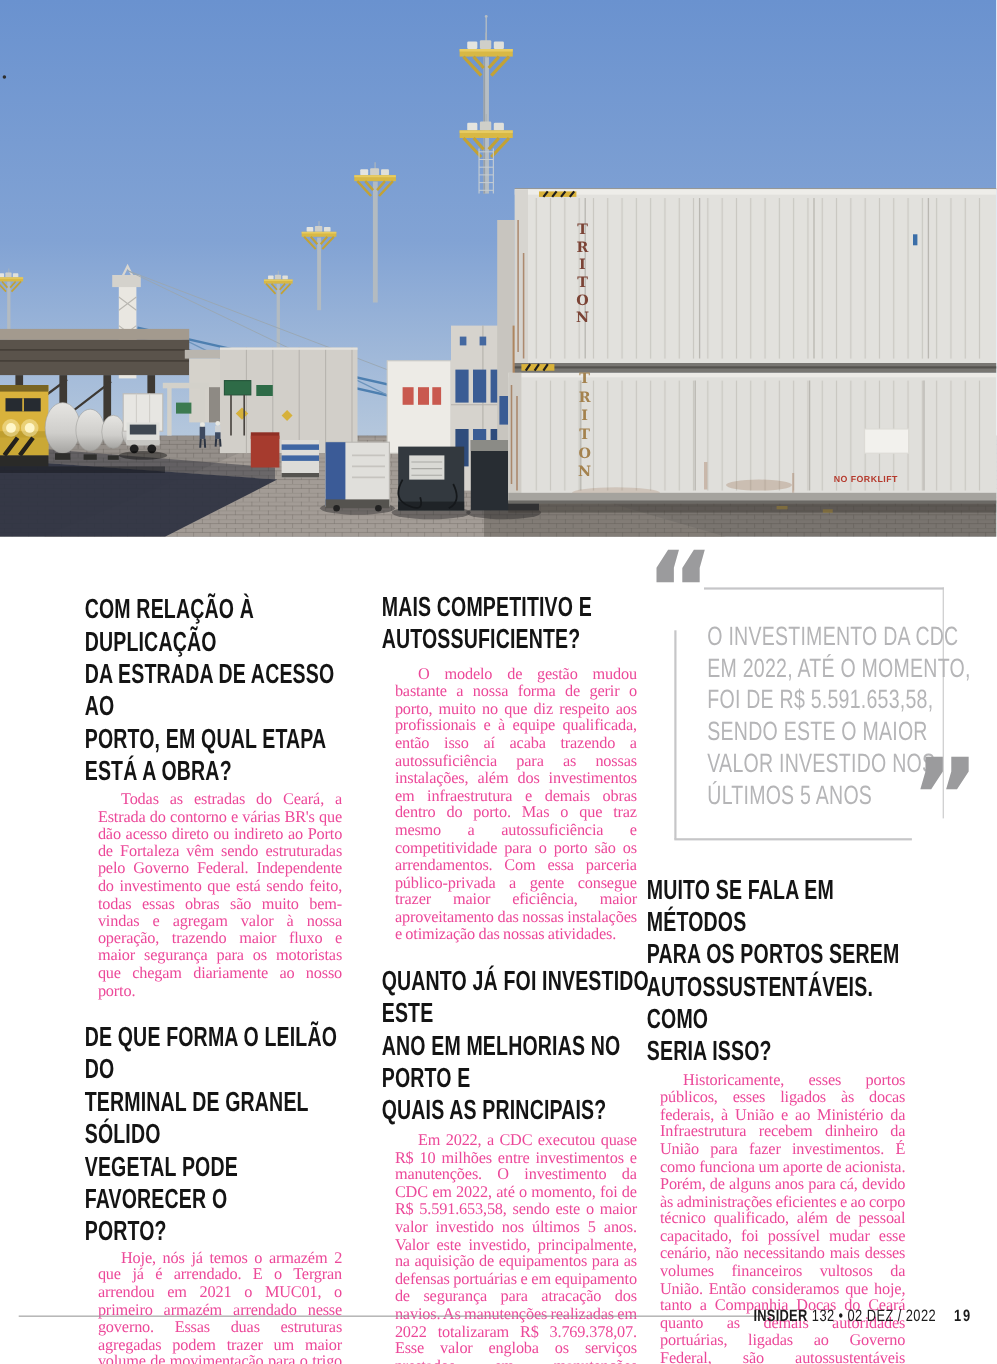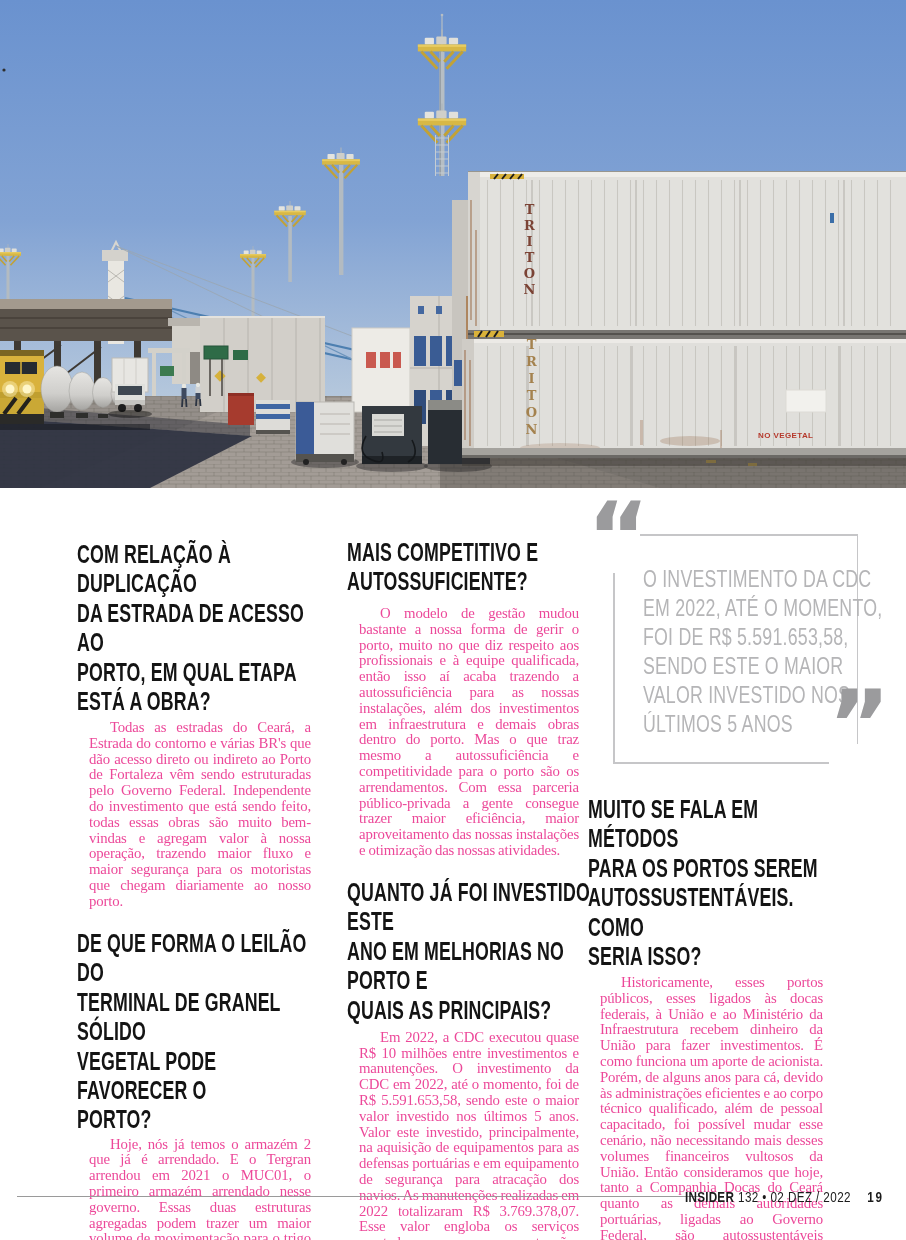--- a/index.html
+++ b/index.html
@@ -276,21 +276,21 @@
         <ellipse cx="690" cy="441" rx="30" ry="5" fill="rgba(140,90,55,0.25)"></ellipse>
         <ellipse cx="560" cy="448" rx="40" ry="5" fill="rgba(140,90,55,0.2)"></ellipse>
         <rect x="462" y="448" width="444" height="9" fill="#a5a39e"></rect>
         <rect x="462" y="455" width="444" height="3" fill="#6b6965"></rect>
         <rect x="462" y="458" width="444" height="8" fill="rgba(60,56,52,0.45)"></rect>
       </g>
     </svg>
 
     <div class="triton triton-top">TRITON</div>
     <div class="triton triton-bottom">TRITON</div>
-    <div class="noforklift">NO VEGETAL</div>
+    <div class="noforklift">NO FORKLIFT</div>
   </div>
 
   <div class="col" style="left:77px;top:540px;width:246px">
     <h2 class="q">COM RELAÇÃO À DUPLICAÇÃO
 DA ESTRADA DE ACESSO AO
 PORTO, EM QUAL ETAPA
 ESTÁ A OBRA?</h2>
     <p class="body"><span>Todas as estradas do Ceará, a Estrada do contorno e várias BR's que dão acesso direto ou indireto ao Porto de Fortaleza vêm sendo estruturadas pelo Governo Federal. Independente do investimento que está sendo feito, todas essas obras são muito bem-vindas e agregam valor à nossa operação, trazendo maior fluxo e maior segurança para os motoristas que chegam diariamente ao nosso porto.</span></p>
     <h2 class="q mt">DE QUE FORMA O LEILÃO DO
 TERMINAL DE GRANEL SÓLIDO

